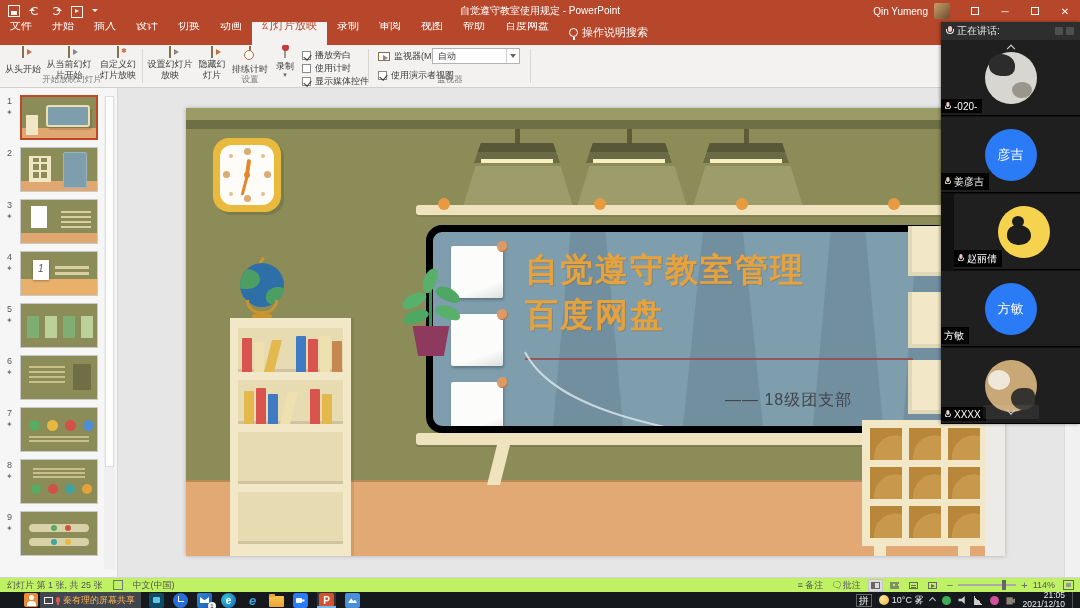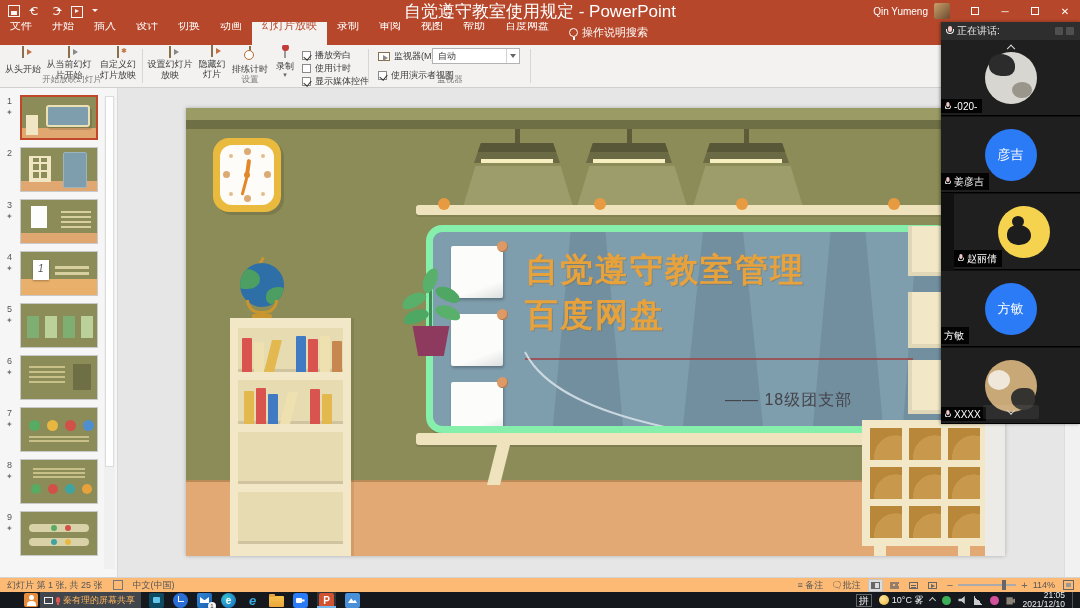--- a/index.html
+++ b/index.html
@@ -16,21 +16,21 @@
   .qi-save::after { content:""; position:absolute; left:2px; top:5px; right:2px; bottom:1px; background:#fff; }
   .qi-undo::before { content:""; position:absolute; inset:2px; border:1.5px solid #fff; border-right-color:transparent; border-radius:50%; }
   .qi-undo::after { content:""; position:absolute; left:0; top:0; border:3px solid transparent; border-bottom-color:#fff; }
   .qi-redo { opacity:.5; }
   .qi-redo::before { content:""; position:absolute; inset:2px; border:1.5px solid #fff; border-left-color:transparent; border-radius:50%; }
   .qi-redo::after { content:""; position:absolute; right:0; top:0; border:3px solid transparent; border-bottom-color:#fff; }
   .qi-show { border:1px solid #fff; height:9px; margin-top:1px; }
   .qi-show::after { content:""; position:absolute; left:3px; top:2px; border:2.5px solid transparent; border-left:4px solid #fff; }
   .qi-caret { width:6px; }
   .qi-caret::after { content:""; position:absolute; top:4px; border:3px solid transparent; border-top-color:#fff; }
-  .tb-title { position:absolute; left:0; right:0; text-align:center; font-size:17px; pointer-events:none; }
+  .tb-title { position:absolute; left:0; right:0; text-align:center; font-size:10px; pointer-events:none; }
   .tb-right { margin-left:auto; display:flex; align-items:center; height:22px; }
   .tb-user { font-size:10px; margin-right:6px; }
   .tb-avatar { width:16px; height:16px; border-radius:2px; background:linear-gradient(135deg,#caa06a,#6b4a2f); margin-right:10px; }
   .winbtn { width:30px; height:22px; display:flex; align-items:center; justify-content:center; font-size:10px; }
   .wb-restore span { width:8px; height:8px; border:1px solid #fff; display:block; }
 
   
   .tabrow { position:absolute; left:0; top:22px; width:1080px; height:23px; background:#B7472A;
     display:flex; align-items:flex-end; color:#fff; font-size:11px; z-index:39; }
   .rtab { padding:4px 10px 12px; white-space:nowrap; }
@@ -108,21 +108,21 @@
   .beam { position:absolute; left:0; top:12px; width:100%; height:9px; background:#6f6f45; }
   .floor { position:absolute; left:0; top:372px; width:799px; height:76px; background:#e3a974; border-top:2px solid #bb8b57; }
   .lightbeam { position:absolute; top:58px; height:44px; background:rgba(240,240,200,.18); clip-path:polygon(12% 0,88% 0,100% 100%,0 100%); }
   .lamp { position:absolute; top:21px; width:86px; }
   .lamp .stem { position:absolute; left:41px; top:0; width:5px; height:14px; background:#5c5c3a; }
   .lamp .shade { position:absolute; left:0; top:14px; width:86px; height:20px; background:#6a6a44; clip-path:polygon(8% 0,92% 0,100% 100%,0 100%); }
   .lamp .shade::before { content:""; position:absolute; left:0; top:0; width:100%; height:9px; background:#585838; }
   .lamp .shade::after { content:""; position:absolute; left:8%; bottom:0; width:84%; height:4px; background:#f7efc0; }
   .toprail { position:absolute; left:230px; top:97px; width:569px; height:10px; background:#efe3bd; border-radius:3px; box-shadow:0 2px 0 rgba(0,0,0,.08); }
   .ball { position:absolute; top:90px; width:12px; height:12px; border-radius:50%; background:#e89a40; }
-  .board { position:absolute; left:240px; top:117px; width:526px; height:208px; background:#7E9DAD; border:7px solid #86efac; border-radius:16px; box-shadow:2px 3px 0 rgba(0,0,0,.12); overflow:hidden; }
+  .board { position:absolute; left:240px; top:117px; width:526px; height:208px; background:#7E9DAD; border:7px solid #000000; border-radius:16px; box-shadow:2px 3px 0 rgba(0,0,0,.12); overflow:hidden; }
   .streak { position:absolute; top:0; height:100%; background:rgba(82,108,124,.28); clip-path:polygon(25% 0,75% 0,100% 100%,0 100%); }
   .note { position:absolute; left:18px; width:52px; height:52px; background:#fcfcfa; border-radius:2px; box-shadow:1px 2px 3px rgba(0,0,0,.25); }
   .note::before { content:""; position:absolute; left:0; bottom:0; width:100%; height:40%; background:linear-gradient(160deg,transparent 55%,rgba(160,170,175,.35)); }
   .pin { position:absolute; right:-5px; top:-5px; width:11px; height:11px; border-radius:50%; background:#dd9a66; box-shadow:inset -1px -1px 0 rgba(0,0,0,.2); }
   .board-title { position:absolute; left:92px; top:16px; font-size:33px; font-weight:bold; color:#E8A23C; line-height:1.35; letter-spacing:2px; text-shadow:1px 1px 0 rgba(120,80,20,.25); }
   .board-underline { position:absolute; left:92px; top:126px; width:388px; height:2px; background:rgba(158,64,64,.75); }
   .board-curve { position:absolute; left:0; top:0; width:100%; height:100%; }
   .board-byline { position:absolute; left:292px; top:158px; font-size:16px; color:#44444a; letter-spacing:1px; }
   .bottomtray { position:absolute; left:230px; top:325px; width:546px; height:12px; background:#efe3bd; border-radius:3px; box-shadow:0 2px 0 rgba(0,0,0,.1); }
   .bleg { position:absolute; top:337px; width:13px; height:40px; background:#efe3bd; }
@@ -162,21 +162,21 @@
   .cubecell { background:#b9873a; background-image:radial-gradient(circle at 80% 90%, #c8994c 0 55%, transparent 56%); }
   .cubeleg { position:absolute; top:438px; width:12px; height:12px; background:#f2e8c7; }
 
   
   .vscroll { position:absolute; left:1064px; top:88px; width:16px; height:489px; background:#f1f1f1; border-left:1px solid #ddd; }
   .vs-btn { position:absolute; left:2px; width:12px; height:12px; color:#888; font-size:8px; text-align:center; line-height:10px; }
   .chev { display:inline-block; width:5px; height:5px; border:solid #777; border-width:0 1.5px 1.5px 0; }
   .chev.up { transform:rotate(-135deg); }
 
   
-  .statusbar { position:absolute; left:0; top:577px; width:1080px; height:15px; background:#fdba74; border-top:1px solid #d6d4d2; font-size:9px; color:#555; display:flex; align-items:center; z-index:45; }
+  .statusbar { position:absolute; left:0; top:577px; width:1080px; height:15px; background:#bef264; border-top:1px solid #d6d4d2; font-size:9px; color:#555; display:flex; align-items:center; z-index:45; }
   .sb-left { display:flex; align-items:center; gap:10px; padding-left:7px; }
   .sb-right { margin-left:auto; display:flex; align-items:center; gap:8px; padding-right:6px; }
   .sb-ico { width:10px; height:10px; border:1px solid #777; display:inline-block; position:relative; }
   .viewbtns { display:flex; gap:6px; align-items:center; }
   .vb { width:13px; height:11px; position:relative; }
   .vb.pressed { background:#dcdcdc; outline:1px solid #c5c5c5; }
   .vb i { position:absolute; inset:2px; border:1px solid #666; display:block; }
   .vb.v1 i::before { content:""; position:absolute; left:0; top:0; bottom:0; width:3px; background:#666; }
   .vb.v2 i { border:none; background:repeating-linear-gradient(0deg,#666 0 3px,transparent 3px 5px),repeating-linear-gradient(90deg,#666 0 3px,transparent 3px 5px); opacity:.7; }
   .vb.v3 i::before { content:""; position:absolute; left:1px; top:2px; right:1px; height:1px; background:#666; box-shadow:0 2px 0 #666; }
@@ -322,21 +322,21 @@
       <span class="bicon"><span class="mon star"></span></span>
       <span>自定义幻灯片放映</span>
     </div>
     <div class="rgroup-label" style="left:10px; width:124px;">开始放映幻灯片</div>
     <div class="rsep" style="left:142px;"></div>
 
     <div class="bigbtn" style="left:146px; width:48px;">
       <span class="bicon"><span class="mon gray"></span></span>
       <span>设置幻灯片放映</span>
     </div>
-    <div class="bigbtn" style="left:196px; width:32px;justify-content:center;">
+    <div class="bigbtn" style="left:196px; width:32px;">
       <span class="bicon"><span class="mon" style="transform:skewX(-8deg)"></span></span>
       <span>隐藏幻灯片</span>
     </div>
     <div class="bigbtn" style="left:230px; width:40px;">
       <span class="bicon"><span class="clockic"></span></span>
       <span>排练计时</span>
     </div>
     <div class="bigbtn" style="left:272px; width:26px;">
       <span class="bicon"><span class="recic"></span></span>
       <span>录制</span>

